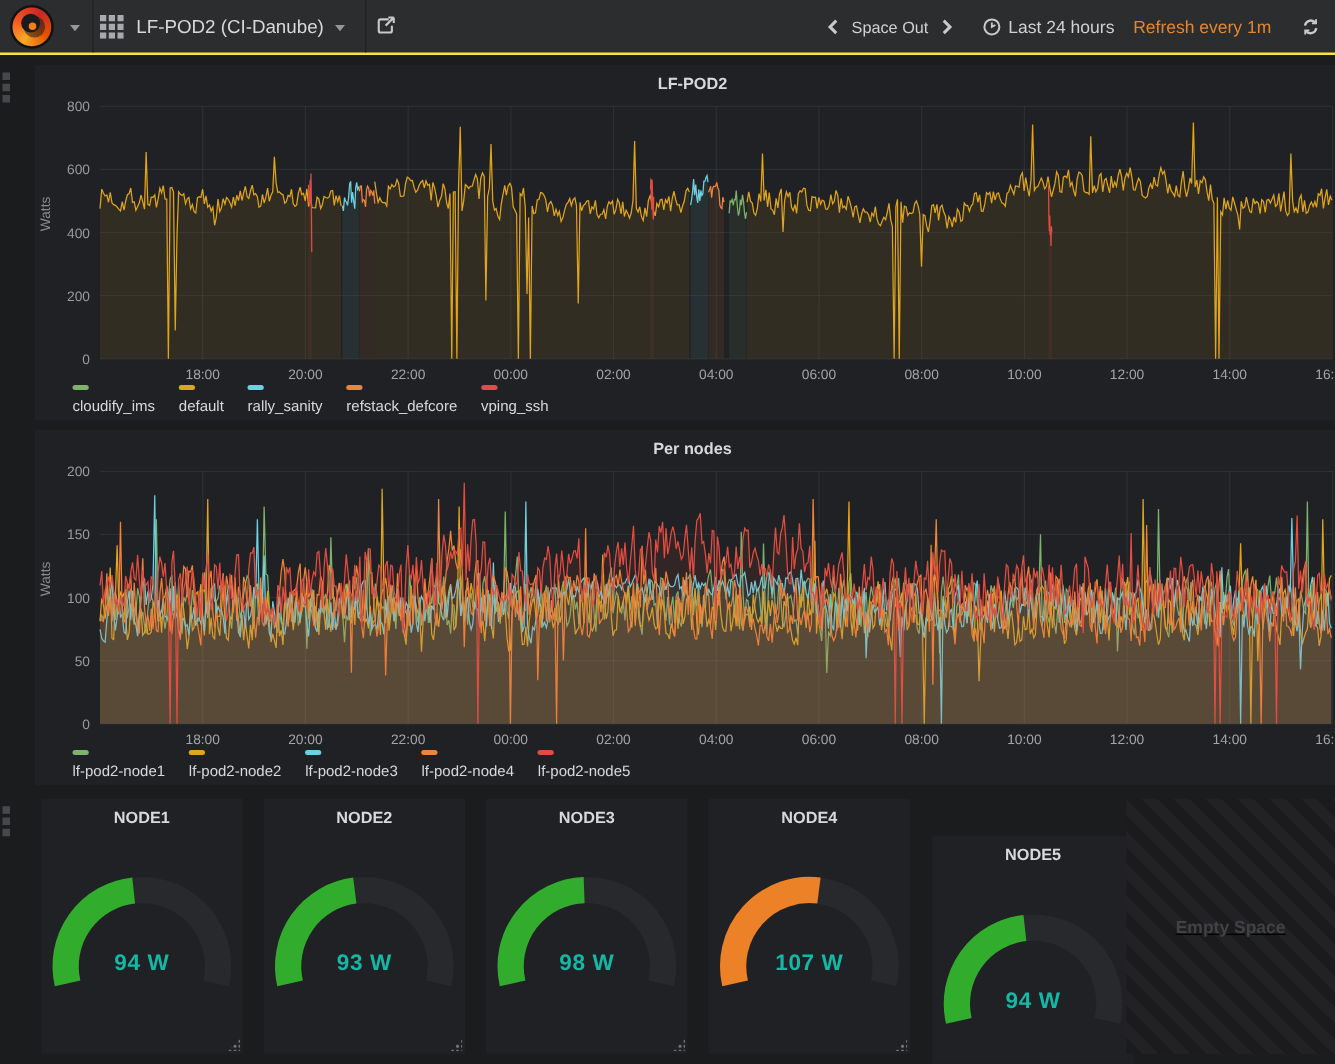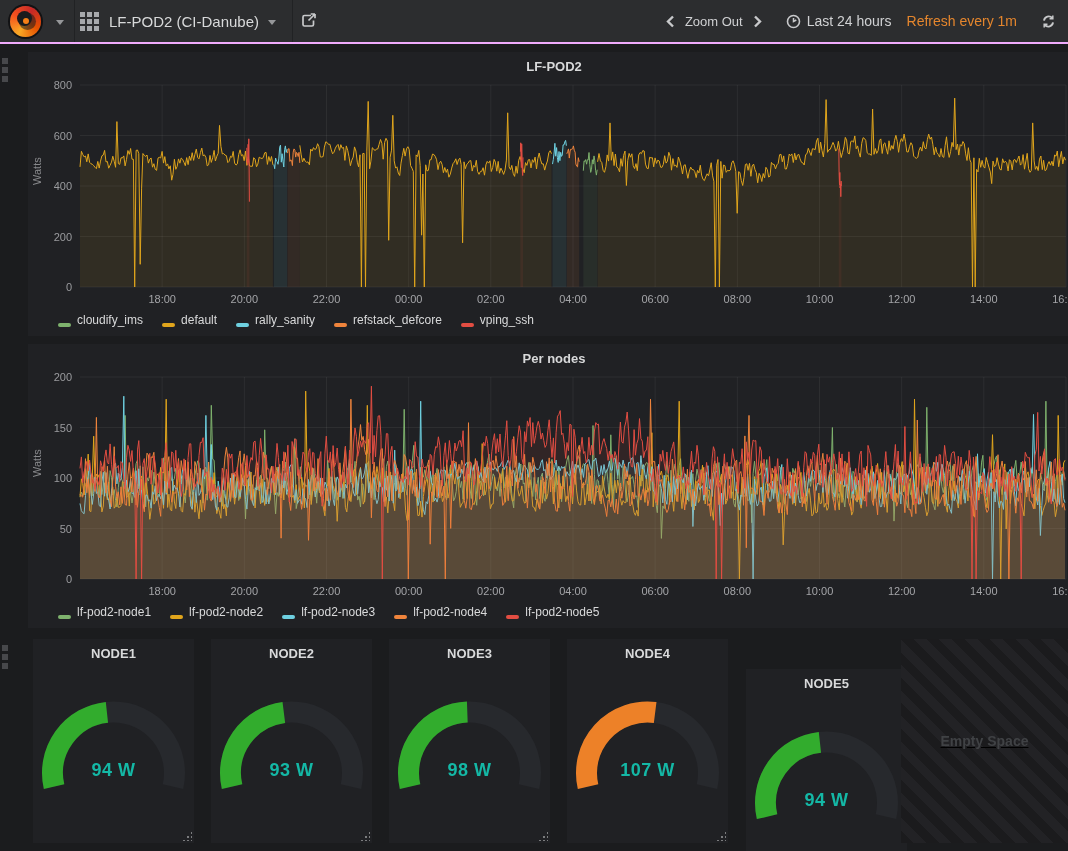--- a/index.html
+++ b/index.html
@@ -1,19 +1,19 @@
 <!DOCTYPE html>
 <html><head>
 <meta charset="utf-8">
 <style>
   * { margin:0; padding:0; box-sizing:border-box; }
   html,body { width:1068px; height:851px; background:#1b1c1e; font-family:"Liberation Sans", sans-serif; overflow:hidden; position:relative; }
 
   
-  .navbar { position:absolute; left:0; top:0; width:1068px; height:44px; background:#2c2d2f; border-bottom:2px solid #f0abfc; }
+  .navbar { position:absolute; left:0; top:0; width:1068px; height:44px; background:#2c2d2f; border-bottom:2px solid #fde047; }
   .nav-sep { position:absolute; top:0; width:1px; height:42px; background:#212224; }
   .logo-btn { position:absolute; left:6px; top:5px; width:46px; height:34px; cursor:pointer; }
   .logo-disc { position:absolute; left:4px; top:1px; width:31px; height:31px; border-radius:50%;
                background:conic-gradient(from 210deg,#f9a825,#f4511e,#c62828,#e65100,#f9a825);
                box-shadow:0 0 0 2px #121214; }
   .logo-disc::after { content:""; position:absolute; left:7px; top:5px; width:15px; height:15px; border-radius:50%;
                background:#1a1b1d; box-shadow:3px 3px 0 1px rgba(26,27,29,.55); }
   .logo-disc::before { content:""; position:absolute; left:13px; top:12px; width:6px; height:6px; border-radius:50%; background:#f57f17; z-index:2; }
   .caret { width:0; height:0; border-left:4px solid transparent; border-right:4px solid transparent; border-top:5px solid #96979a; display:inline-block; }
   .org-caret { position:absolute; left:56px; top:20px; }
@@ -34,21 +34,21 @@
   .panel { position:absolute; background:#202124;margin-left:20px; }
   .panel-title { position:absolute; left:0; right:0; top:7px; text-align:center; color:#d8d9da;
                  font-size:13px; font-weight:bold; cursor:pointer; }
   .resize-handle { position:absolute; right:2px; bottom:2px; width:10px; height:10px;
                    background:radial-gradient(#7b7c7e 1px, transparent 1.3px);
                    background-size:4px 4px; clip-path:polygon(100% 0, 100% 100%, 0 100%); cursor:nwse-resize; }
   .chart-svg { position:absolute; left:0; top:0; }
   .ylabel { position:absolute; left:2px; top:120px; width:14px; color:#898a8d; font-size:11px;
             transform:rotate(-90deg); white-space:nowrap; }
   .legend { position:absolute; left:30px; bottom:6px; height:20px; display:flex; align-items:center; gap:19px; }
-  .legend-item { display:flex; align-items:flex-end; gap:6px; cursor:pointer; }
+  .legend-item { display:flex; align-items:flex-start; gap:6px; cursor:pointer;flex-direction:column; }
   .legend-swatch { width:13px; height:4px; border-radius:2px; }
   .legend-label { color:#d8d9da; font-size:12px; }
 
   
   .gauge-value { position:absolute; left:0; right:0; top:121px; text-align:center; color:#14b8a6;
                  font-size:18px; font-weight:bold; letter-spacing:0.5px; }
   .empty-panel { position:absolute; background:repeating-linear-gradient(45deg,#1b1b1d 0 9px,#222225 9px 18px);
                  display:flex; align-items:center; justify-content:center;text-decoration:underline; }
   .empty-label { color:#404245; font-size:14px; font-weight:bold; }
 </style>
@@ -87,21 +87,21 @@
       <path d="M8.5 8.5 L15 2 M15 2 H10.7 M15 2 V6.3" fill="none" stroke="#c8c9cb" stroke-width="1.7"></path>
     </svg>
   </div>
 
   <div class="nav-right">
     <span class="chev">
       <svg width="9" height="13" viewBox="0 0 9 13">
         <path d="M7 1.5 L2 6.5 L7 11.5" fill="none" stroke="#c8c9cb" stroke-width="2.4"></path>
       </svg>
     </span>
-    <span class="lbl" style="margin:0 4px; cursor:pointer">Zoom Out</span>
+    <span class="lbl" style="margin:0 4px; cursor:pointer">Space Out</span>
     <span class="chev">
       <svg width="9" height="13" viewBox="0 0 9 13">
         <path d="M2 1.5 L7 6.5 L2 11.5" fill="none" stroke="#c8c9cb" stroke-width="2.4"></path>
       </svg>
     </span>
     <span style="display:flex;align-items:flex-start;margin-left:18px;cursor:pointer">
       <svg class="clock" width="15" height="15" viewBox="0 0 15 15">
         <circle cx="7.5" cy="7.5" r="6" fill="none" stroke="#c8c9cb" stroke-width="1.6"></circle>
         <path d="M7.5 4 V7.5 L10.3 6" fill="none" stroke="#c8c9cb" stroke-width="1.5"></path>
       </svg>

